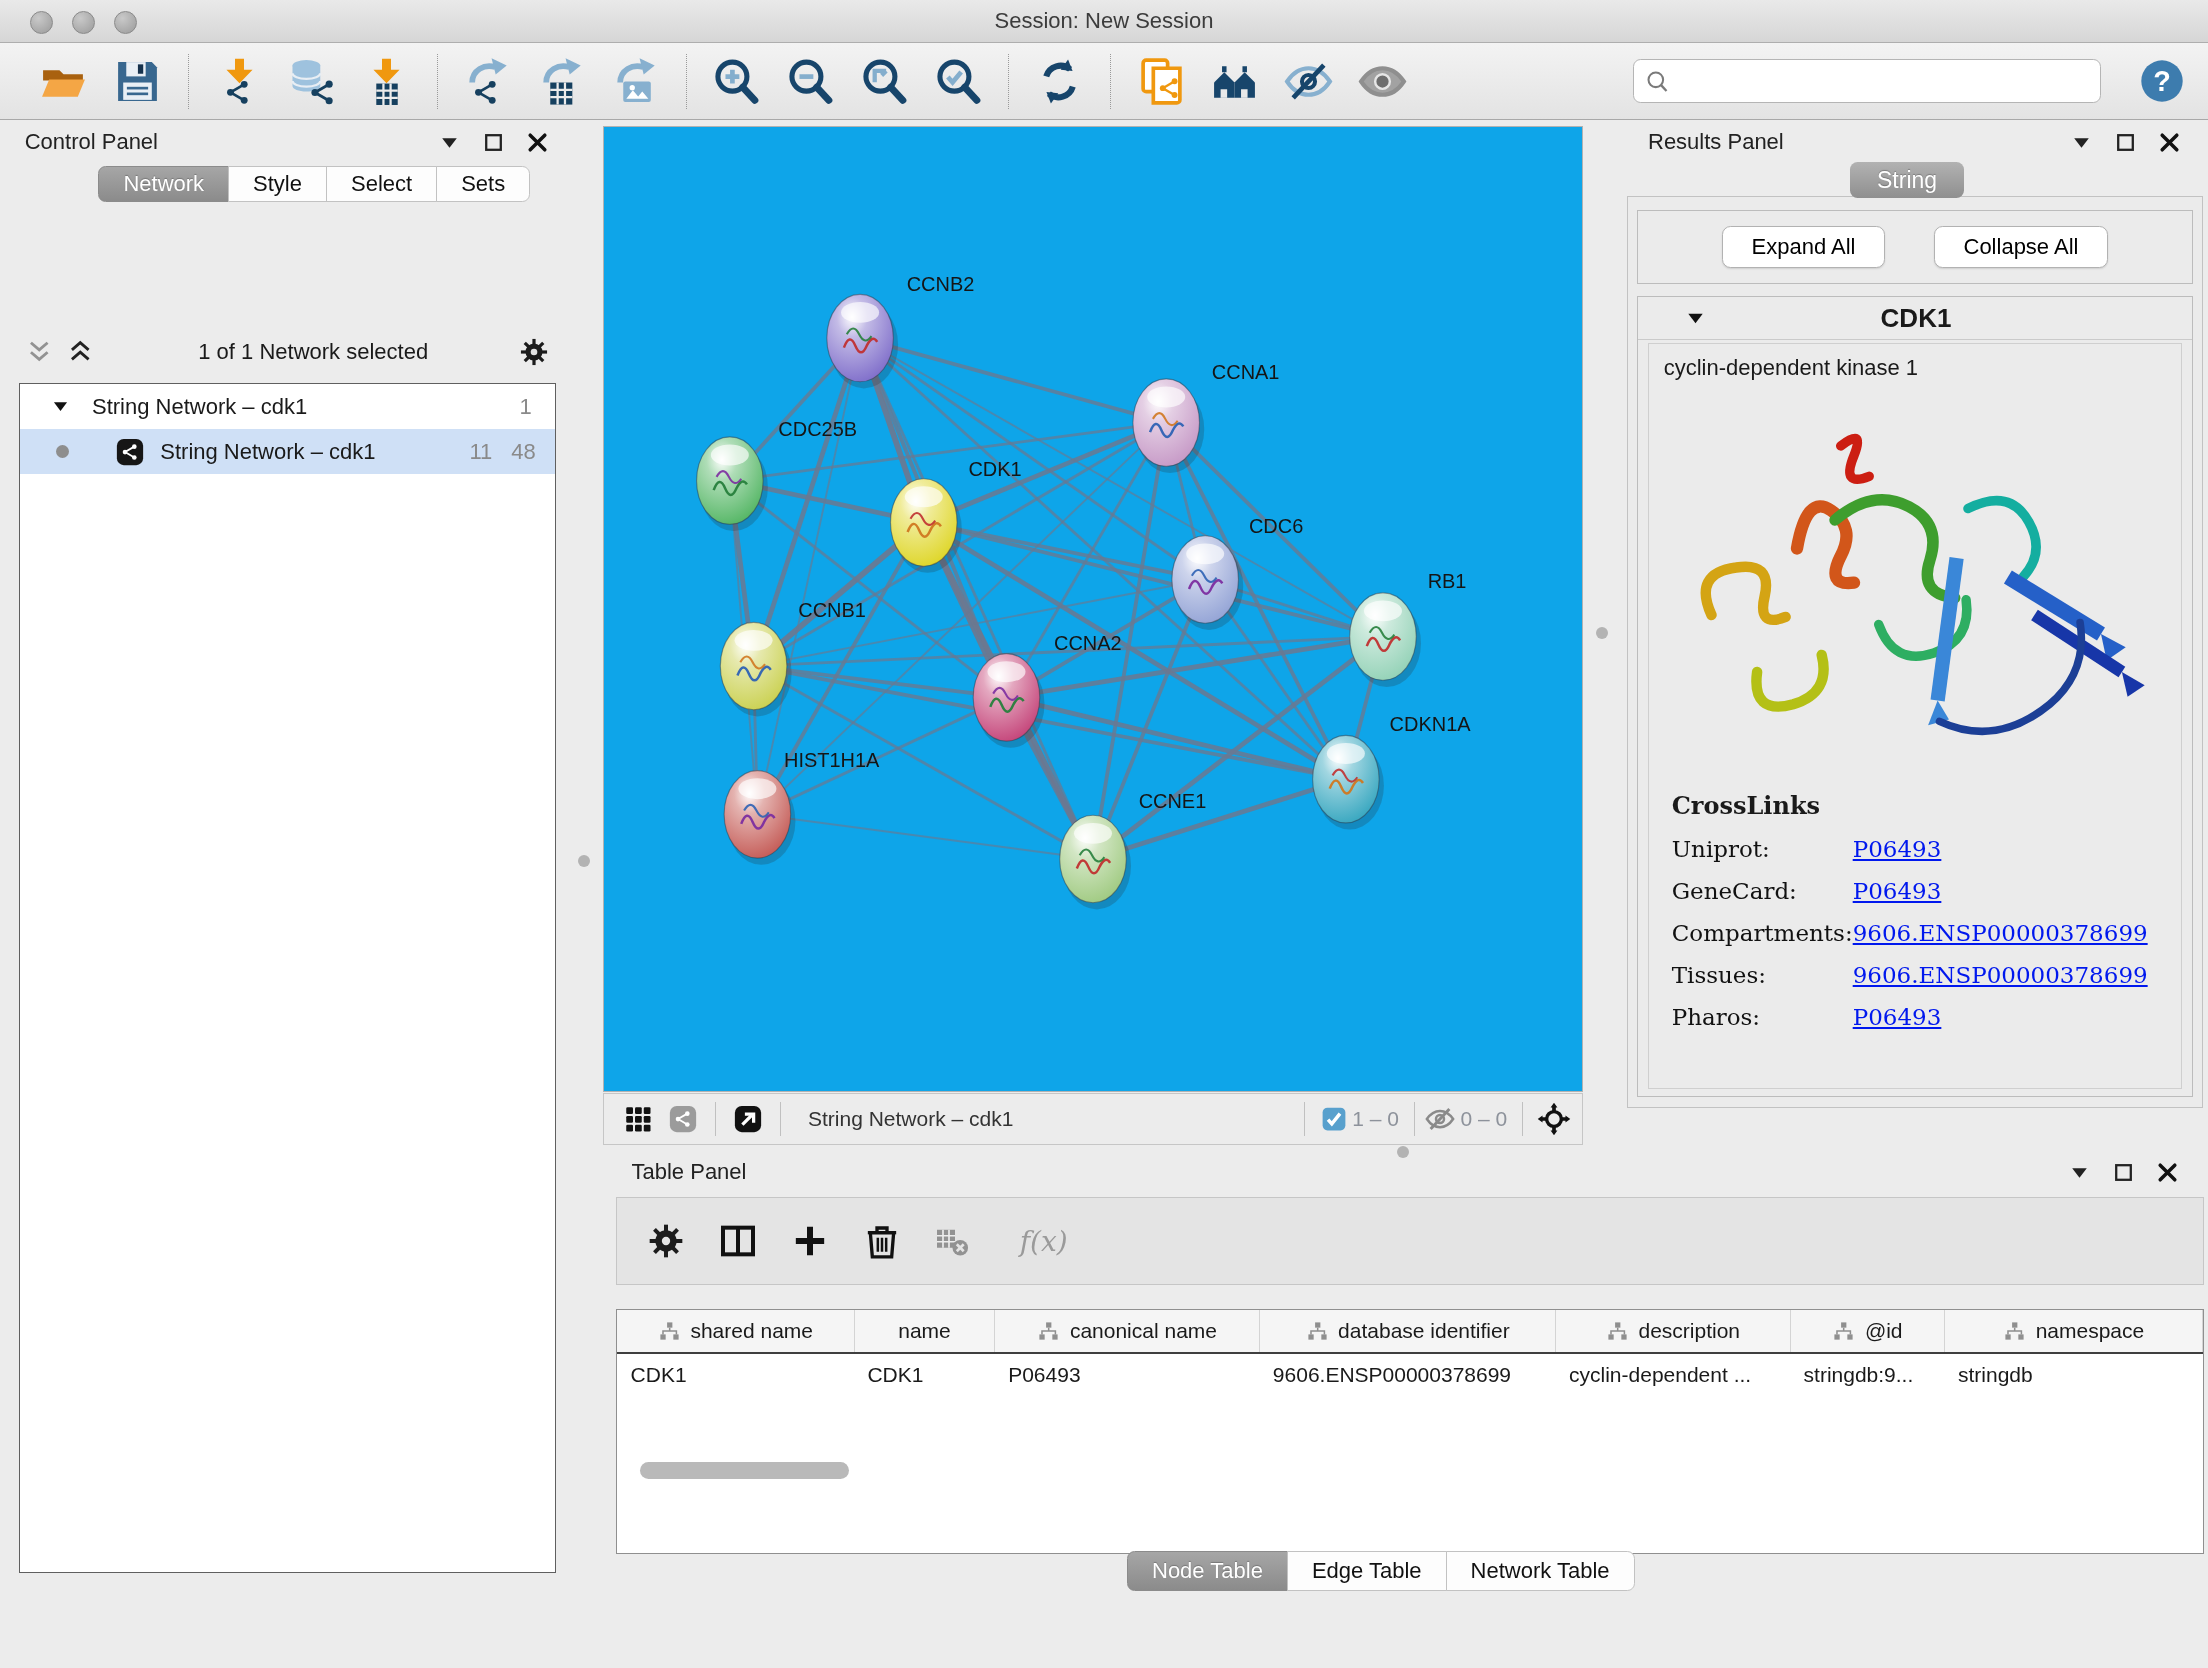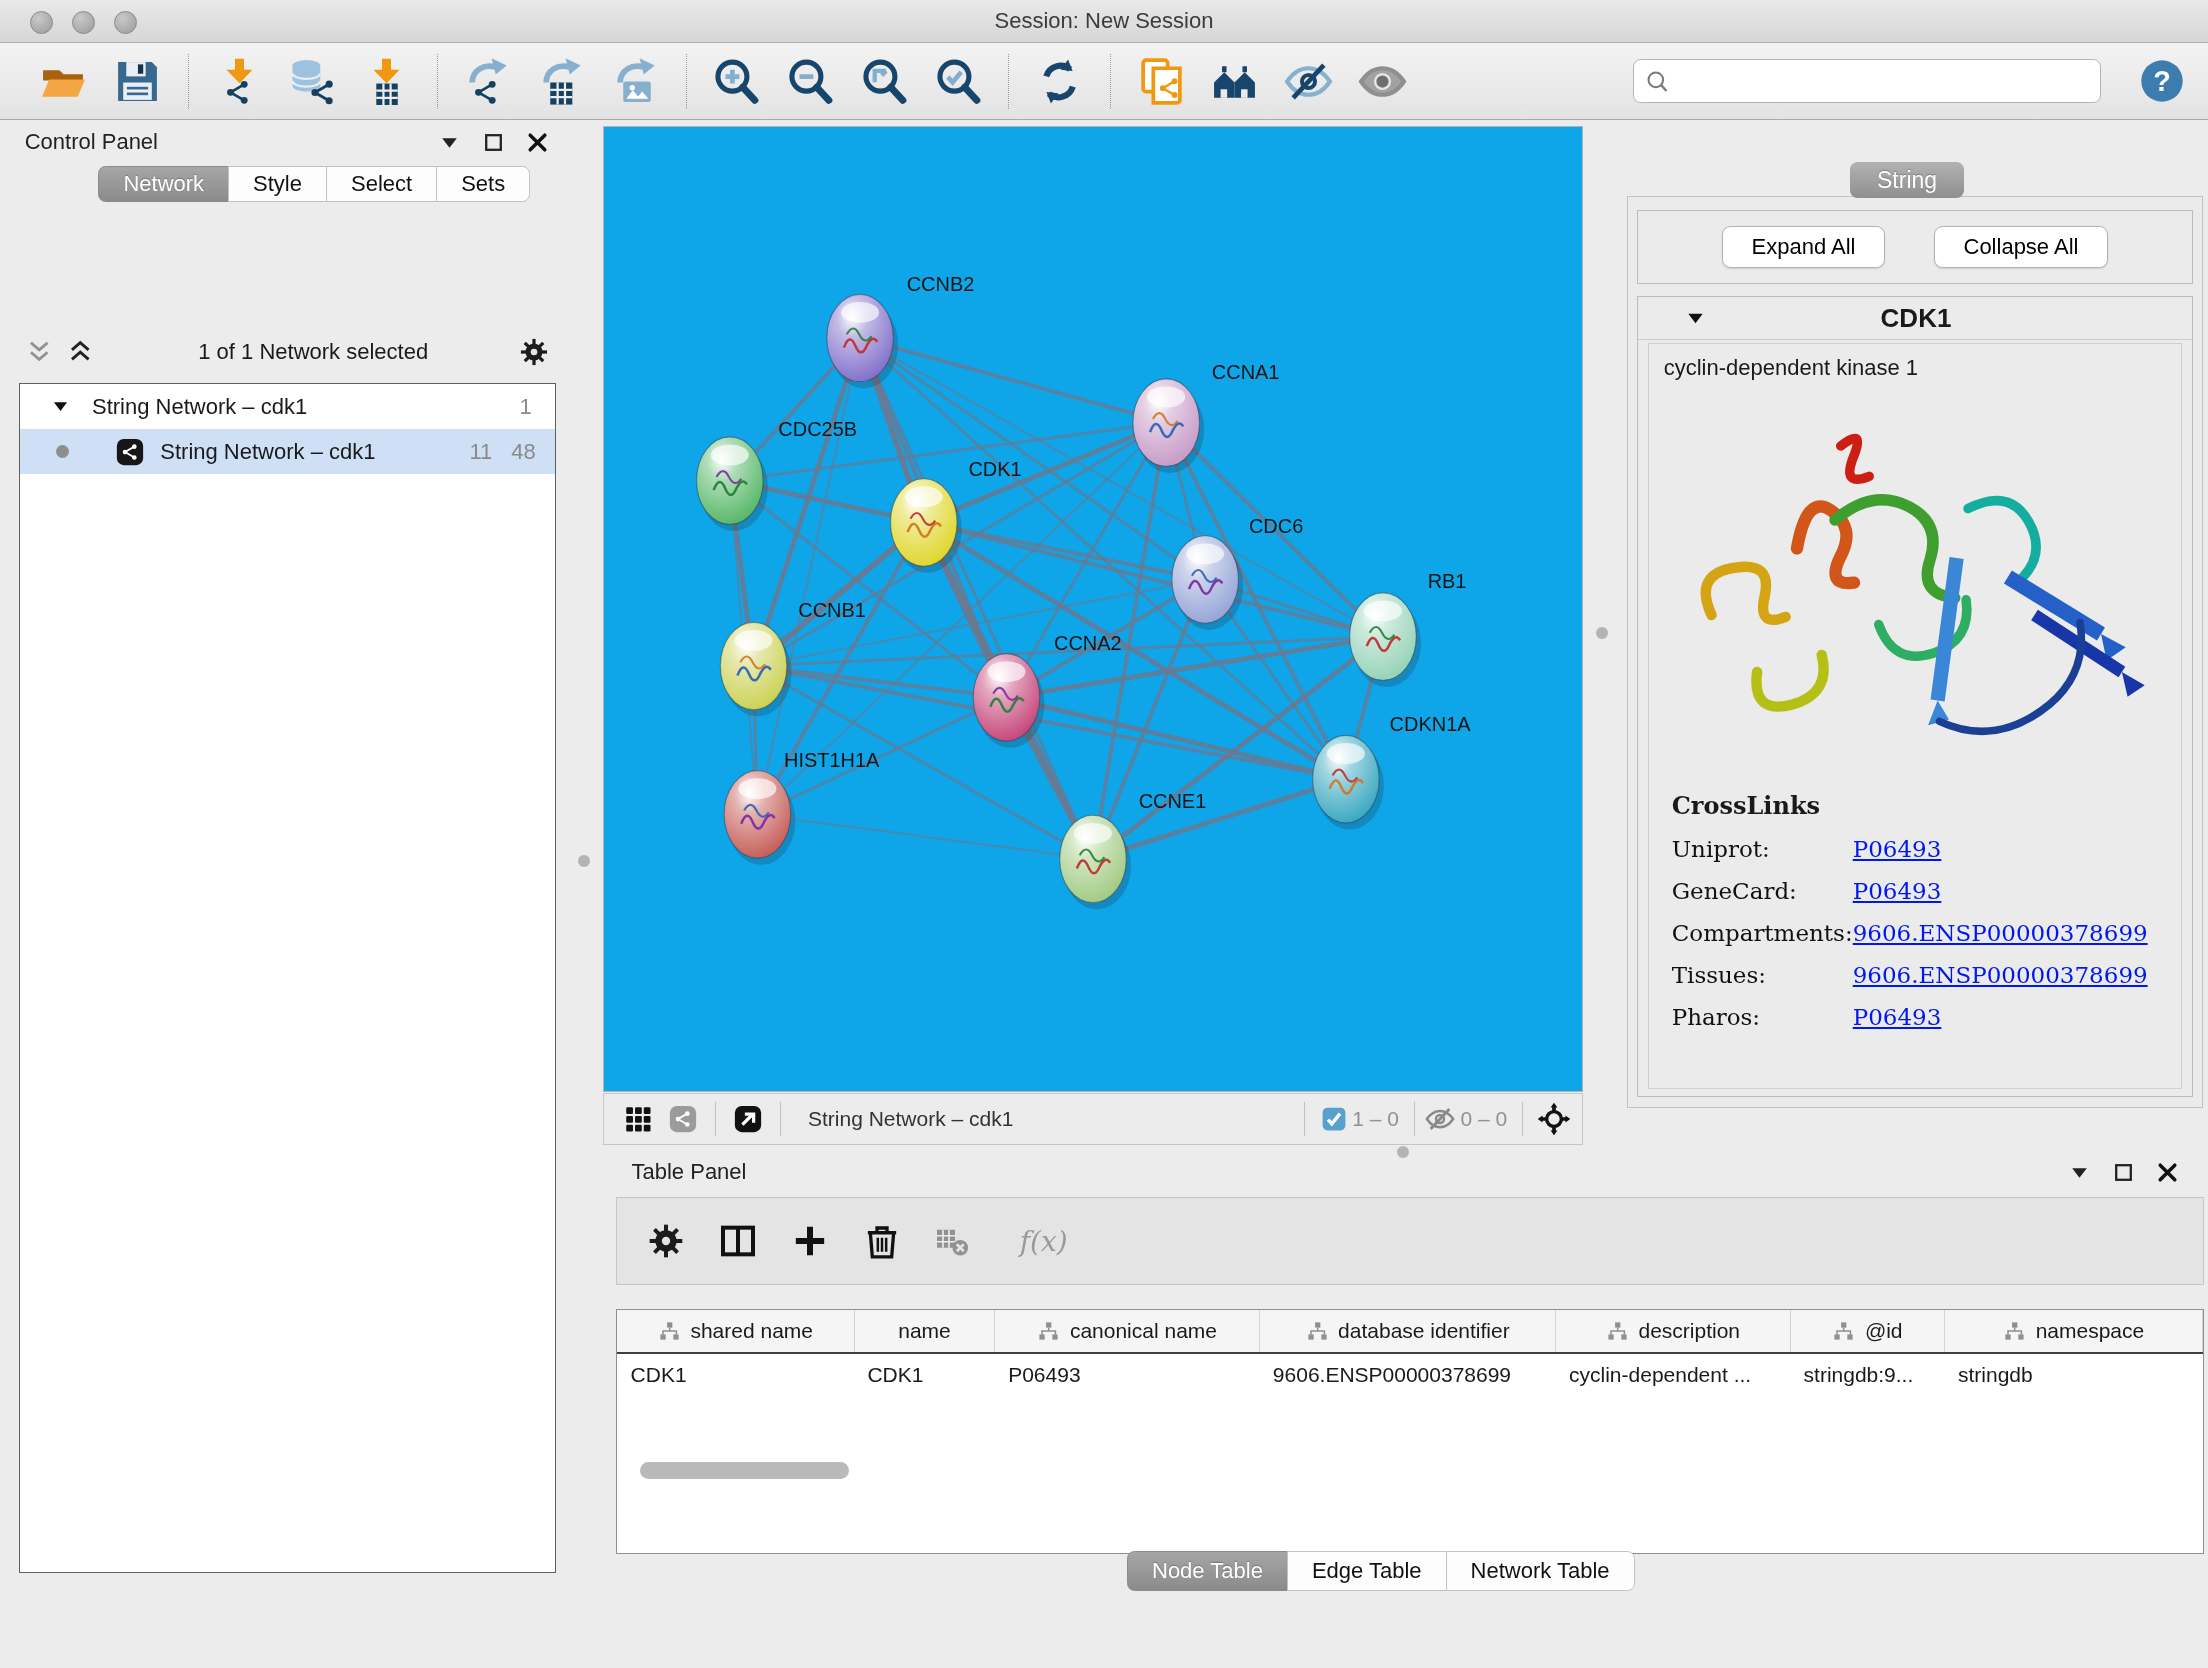--- a/index.html
+++ b/index.html
@@ -580,20 +580,32 @@
   <span class="vb-count">0 – 0</span>
   <span class="vb-sep"></span>
   <span id="vb-bird"><svg viewBox="0 0 24 24" width="100%" height="100%">
         <circle cx="12" cy="12" r="5.2" fill="none" stroke="#111" stroke-width="2.4"></circle>
         <path d="M12 3v4M12 17v4M3 12h4M17 12h4" stroke="#111" stroke-width="2.6"></path>
         <path d="M12 0.5l2.4 3.4H9.6zM12 23.5l2.4-3.4H9.6zM0.5 12l3.4-2.4v4.8zM23.5 12l-3.4-2.4v4.8z" fill="#111"></path>
       </svg></span>
 </div>
 
 <div id="results-panel" class="abs">
+  <div id="rp-head" class="panel-head">
+    <span class="title">Results Panel</span>
+    <span class="ph-ic"><svg viewBox="0 0 24 24" width="100%" height="100%">
+          <path d="M5 8h14l-7 9z" fill="#222"></path>
+        </svg></span>
+    <span class="ph-ic"><svg viewBox="0 0 24 24" width="100%" height="100%">
+          <rect x="5" y="5" width="14" height="14" fill="none" stroke="#222" stroke-width="2.2"></rect>
+        </svg></span>
+    <span class="ph-ic"><svg viewBox="0 0 24 24" width="100%" height="100%">
+          <path d="M5 5l14 14M19 5L5 19" stroke="#111" stroke-width="3.4" stroke-linecap="round"></path>
+        </svg></span>
+  </div>
   <div id="rp-tab">String</div>
   <div id="rp-outer">
     <div id="rp-buttons">
       <button class="rp-btn">Expand All</button>
       <button class="rp-btn">Collapse All</button>
     </div>
     <div id="rp-cdk">
       <div id="rp-cdk-head">
         <span class="tri"><svg viewBox="0 0 24 24" width="100%" height="100%">
               <path d="M4.5 7h15L12 17z" fill="#111"></path>

